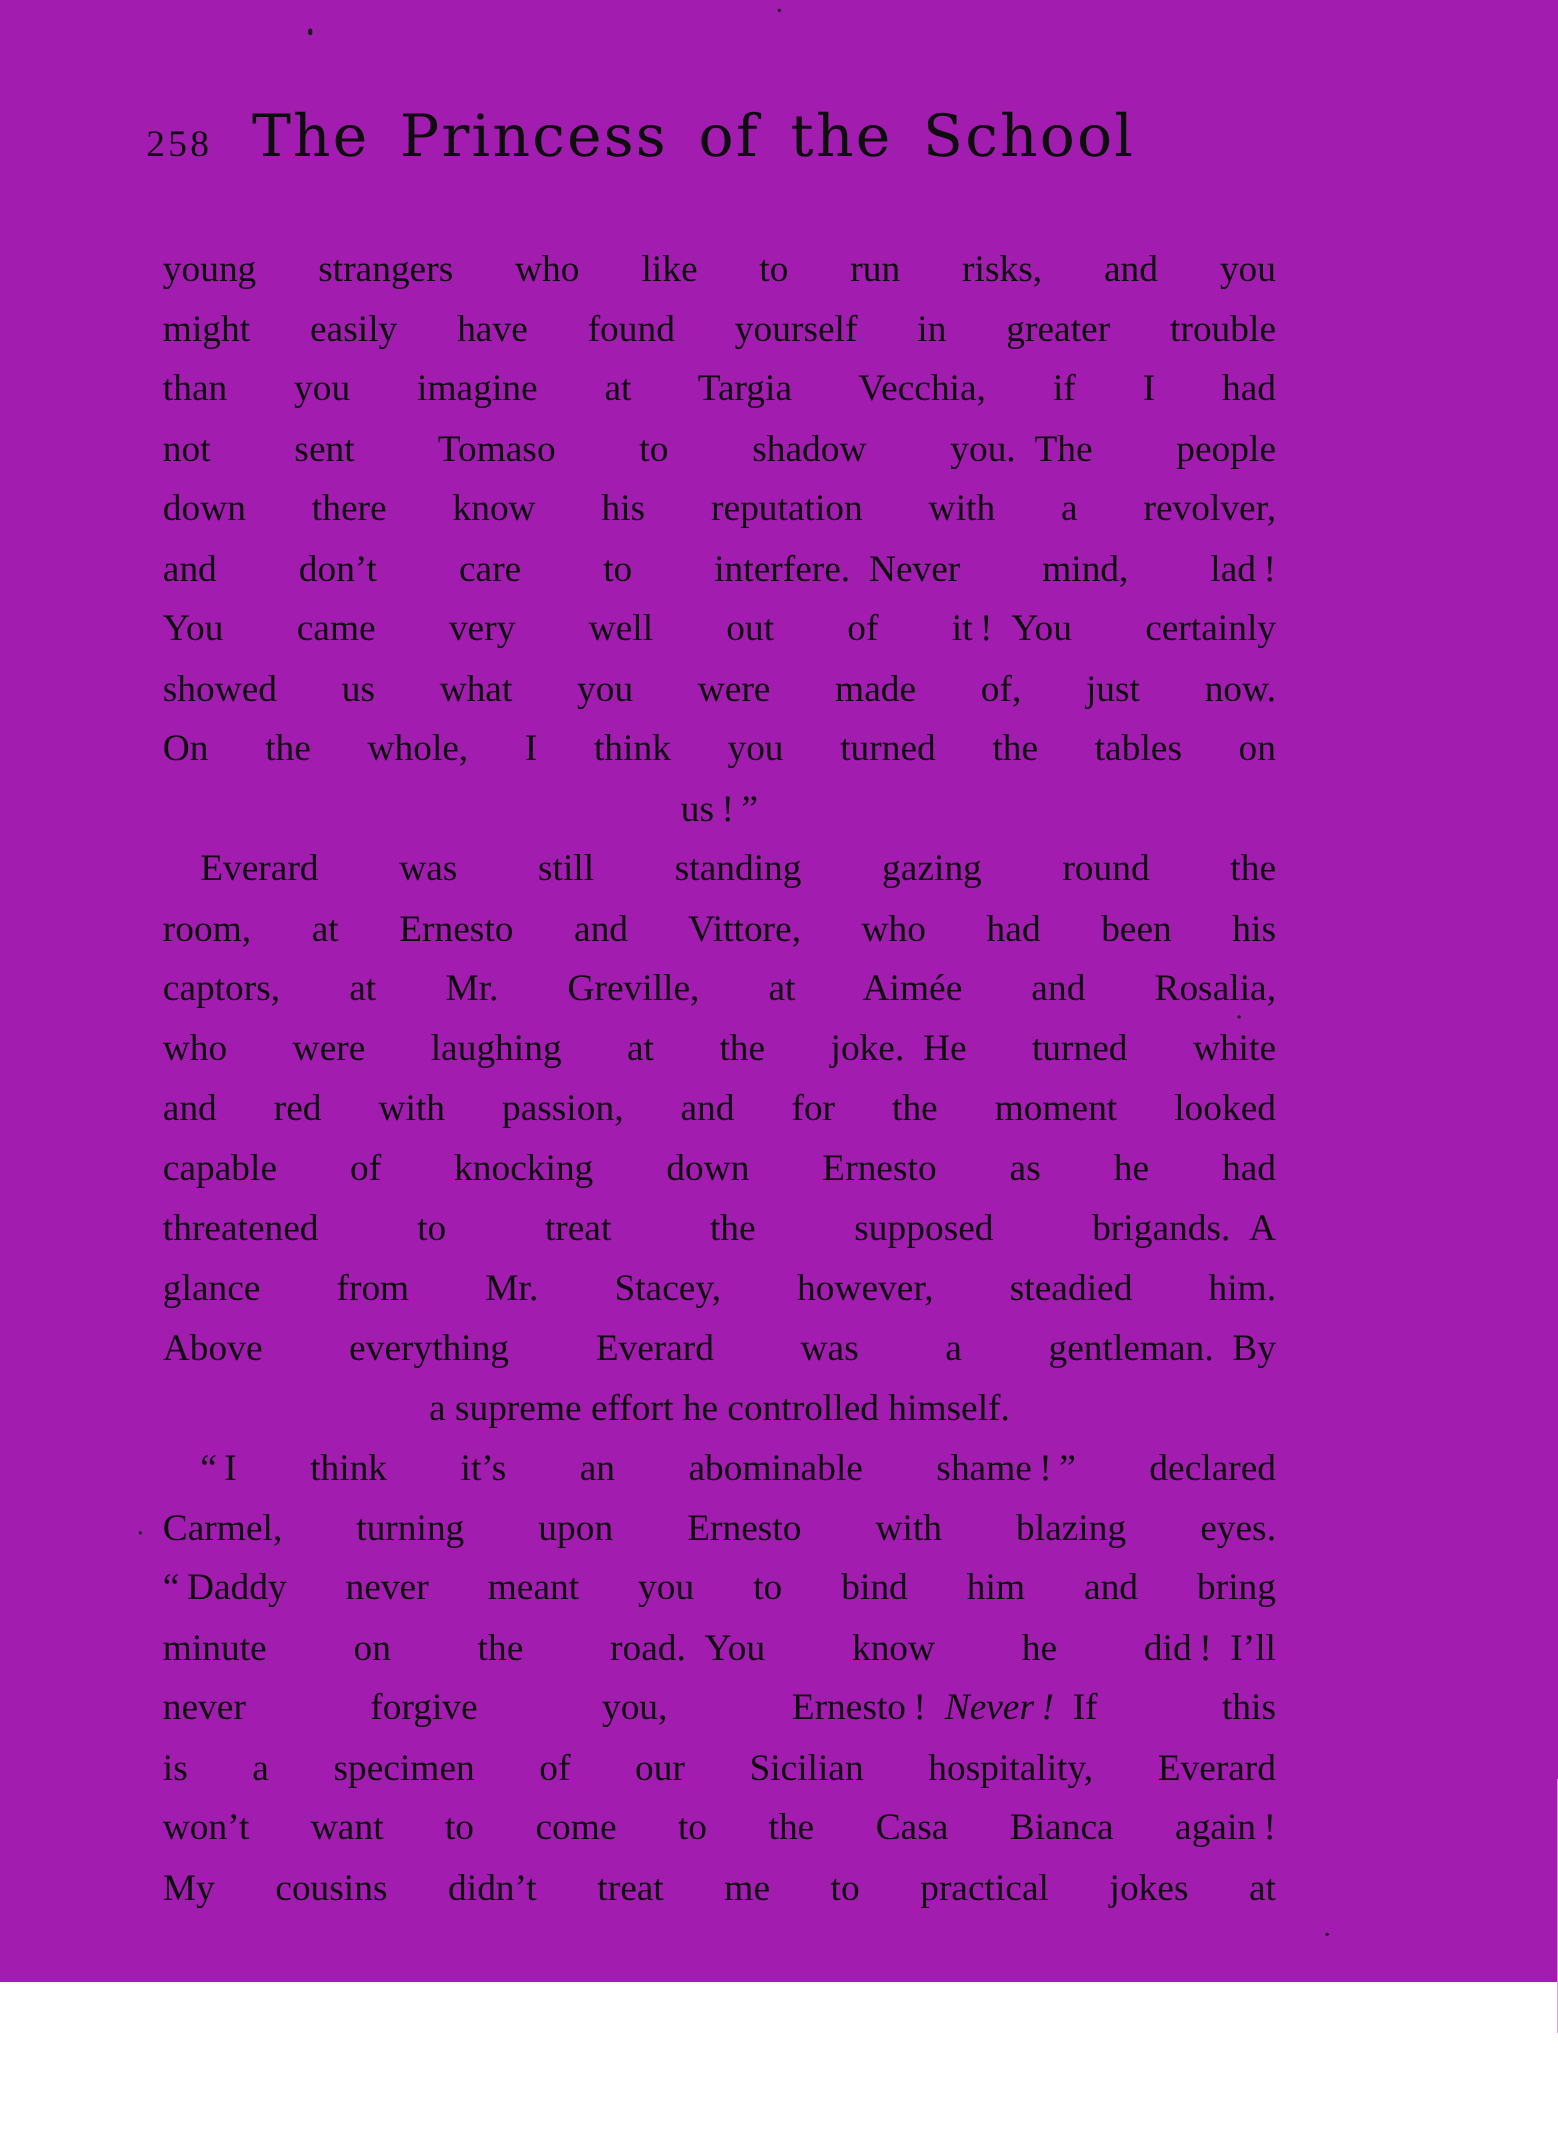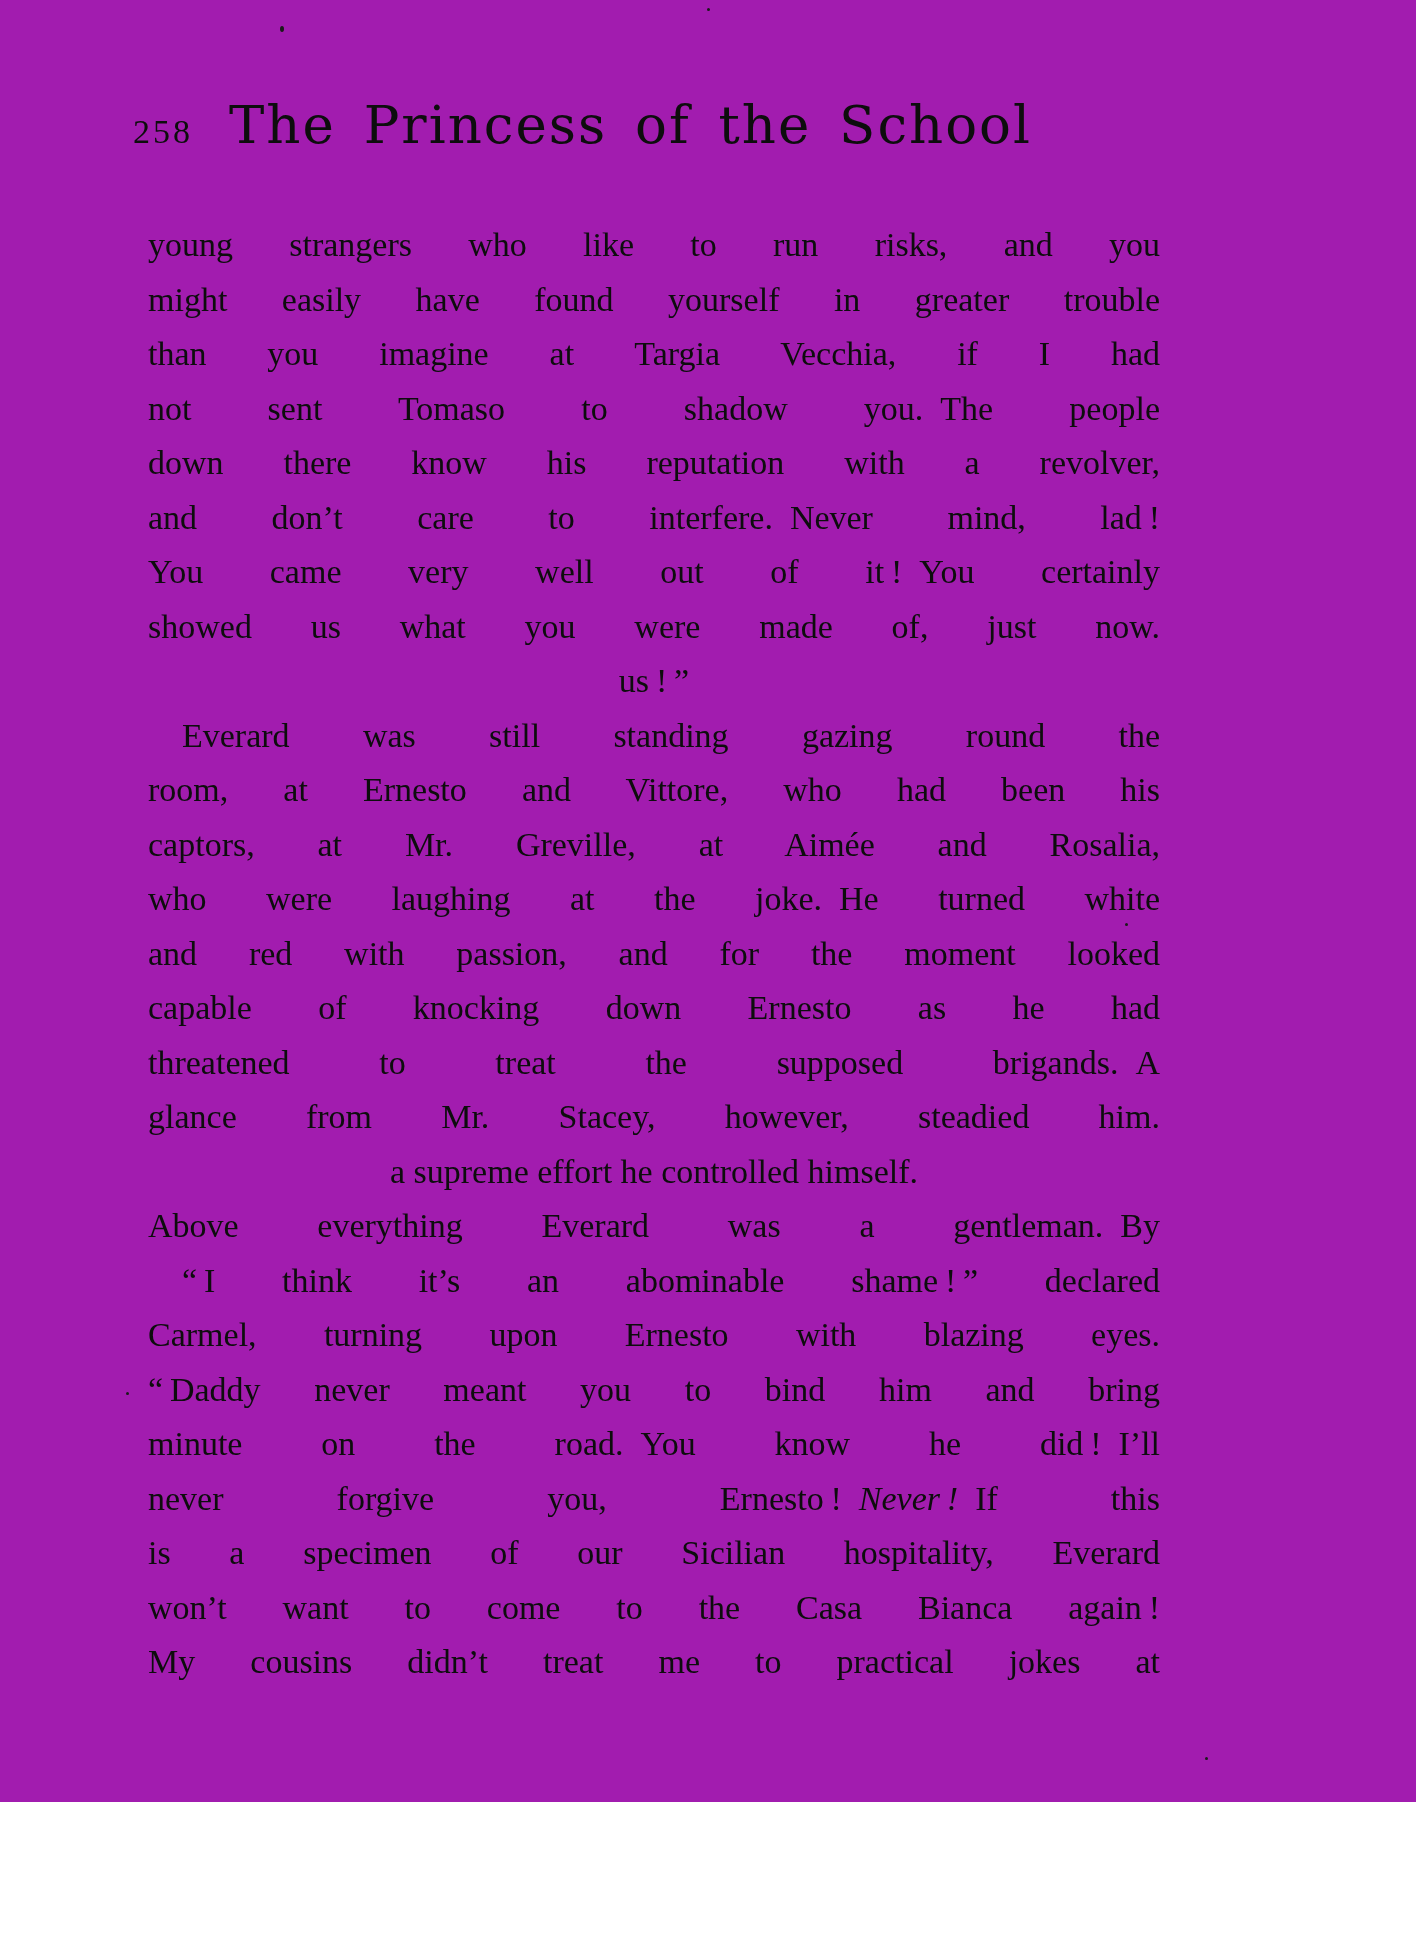--- a/index.html
+++ b/index.html
@@ -78,31 +78,32 @@
 
   <div class="body-text">
       <div class="line j"><span>young strangers who like to run risks, and you</span></div>
       <div class="line j"><span>might easily have found yourself in greater trouble</span></div>
       <div class="line j"><span>than you imagine at Targia Vecchia, if I had</span></div>
       <div class="line j"><span>not sent Tomaso to shadow you. The people</span></div>
       <div class="line j"><span>down there know his reputation with a revolver,</span></div>
       <div class="line j"><span>and don’t care to interfere. Never mind, lad !</span></div>
       <div class="line j"><span>You came very well out of it ! You certainly</span></div>
       <div class="line j"><span>showed us what you were made of, just now.</span></div>
+      <div class="line j"><span>On the whole, I think you turned the tables on</span></div>
       <div class="line"><span>us ! ”</span></div>
       <div class="line j in"><span>Everard was still standing gazing round the</span></div>
       <div class="line j"><span>room, at Ernesto and Vittore, who had been his</span></div>
       <div class="line j"><span>captors, at Mr. Greville, at Aimée and Rosalia,</span></div>
       <div class="line j"><span>who were laughing at the joke. He turned white</span></div>
       <div class="line j"><span>and red with passion, and for the moment looked</span></div>
       <div class="line j"><span>capable of knocking down Ernesto as he had</span></div>
       <div class="line j"><span>threatened to treat the supposed brigands. A</span></div>
       <div class="line j"><span>glance from Mr. Stacey, however, steadied him.</span></div>
+      <div class="line j"><span>Above everything Everard was a gentleman. By</span></div>
       <div class="line"><span>a supreme effort he controlled himself.</span></div>
-      <div class="line j"><span>Above everything Everard was a gentleman. By</span></div>
       <div class="line j in"><span>“ I think it’s an abominable shame ! ” declared</span></div>
       <div class="line j"><span>Carmel, turning upon Ernesto with blazing eyes.</span></div>
       <div class="line j"><span>“ Daddy never meant you to bind him and bring</span></div>
       <div class="line j"><span>minute on the road. You know he did ! I’ll</span></div>
       <div class="line j"><span>never forgive you, Ernesto ! </span><span class="it">Never !</span><span> If this</span></div>
       <div class="line j"><span>is a specimen of our Sicilian hospitality, Everard</span></div>
       <div class="line j"><span>won’t want to come to the Casa Bianca again !</span></div>
       <div class="line j"><span>My cousins didn’t treat me to practical jokes at</span></div>
     </div>
 

